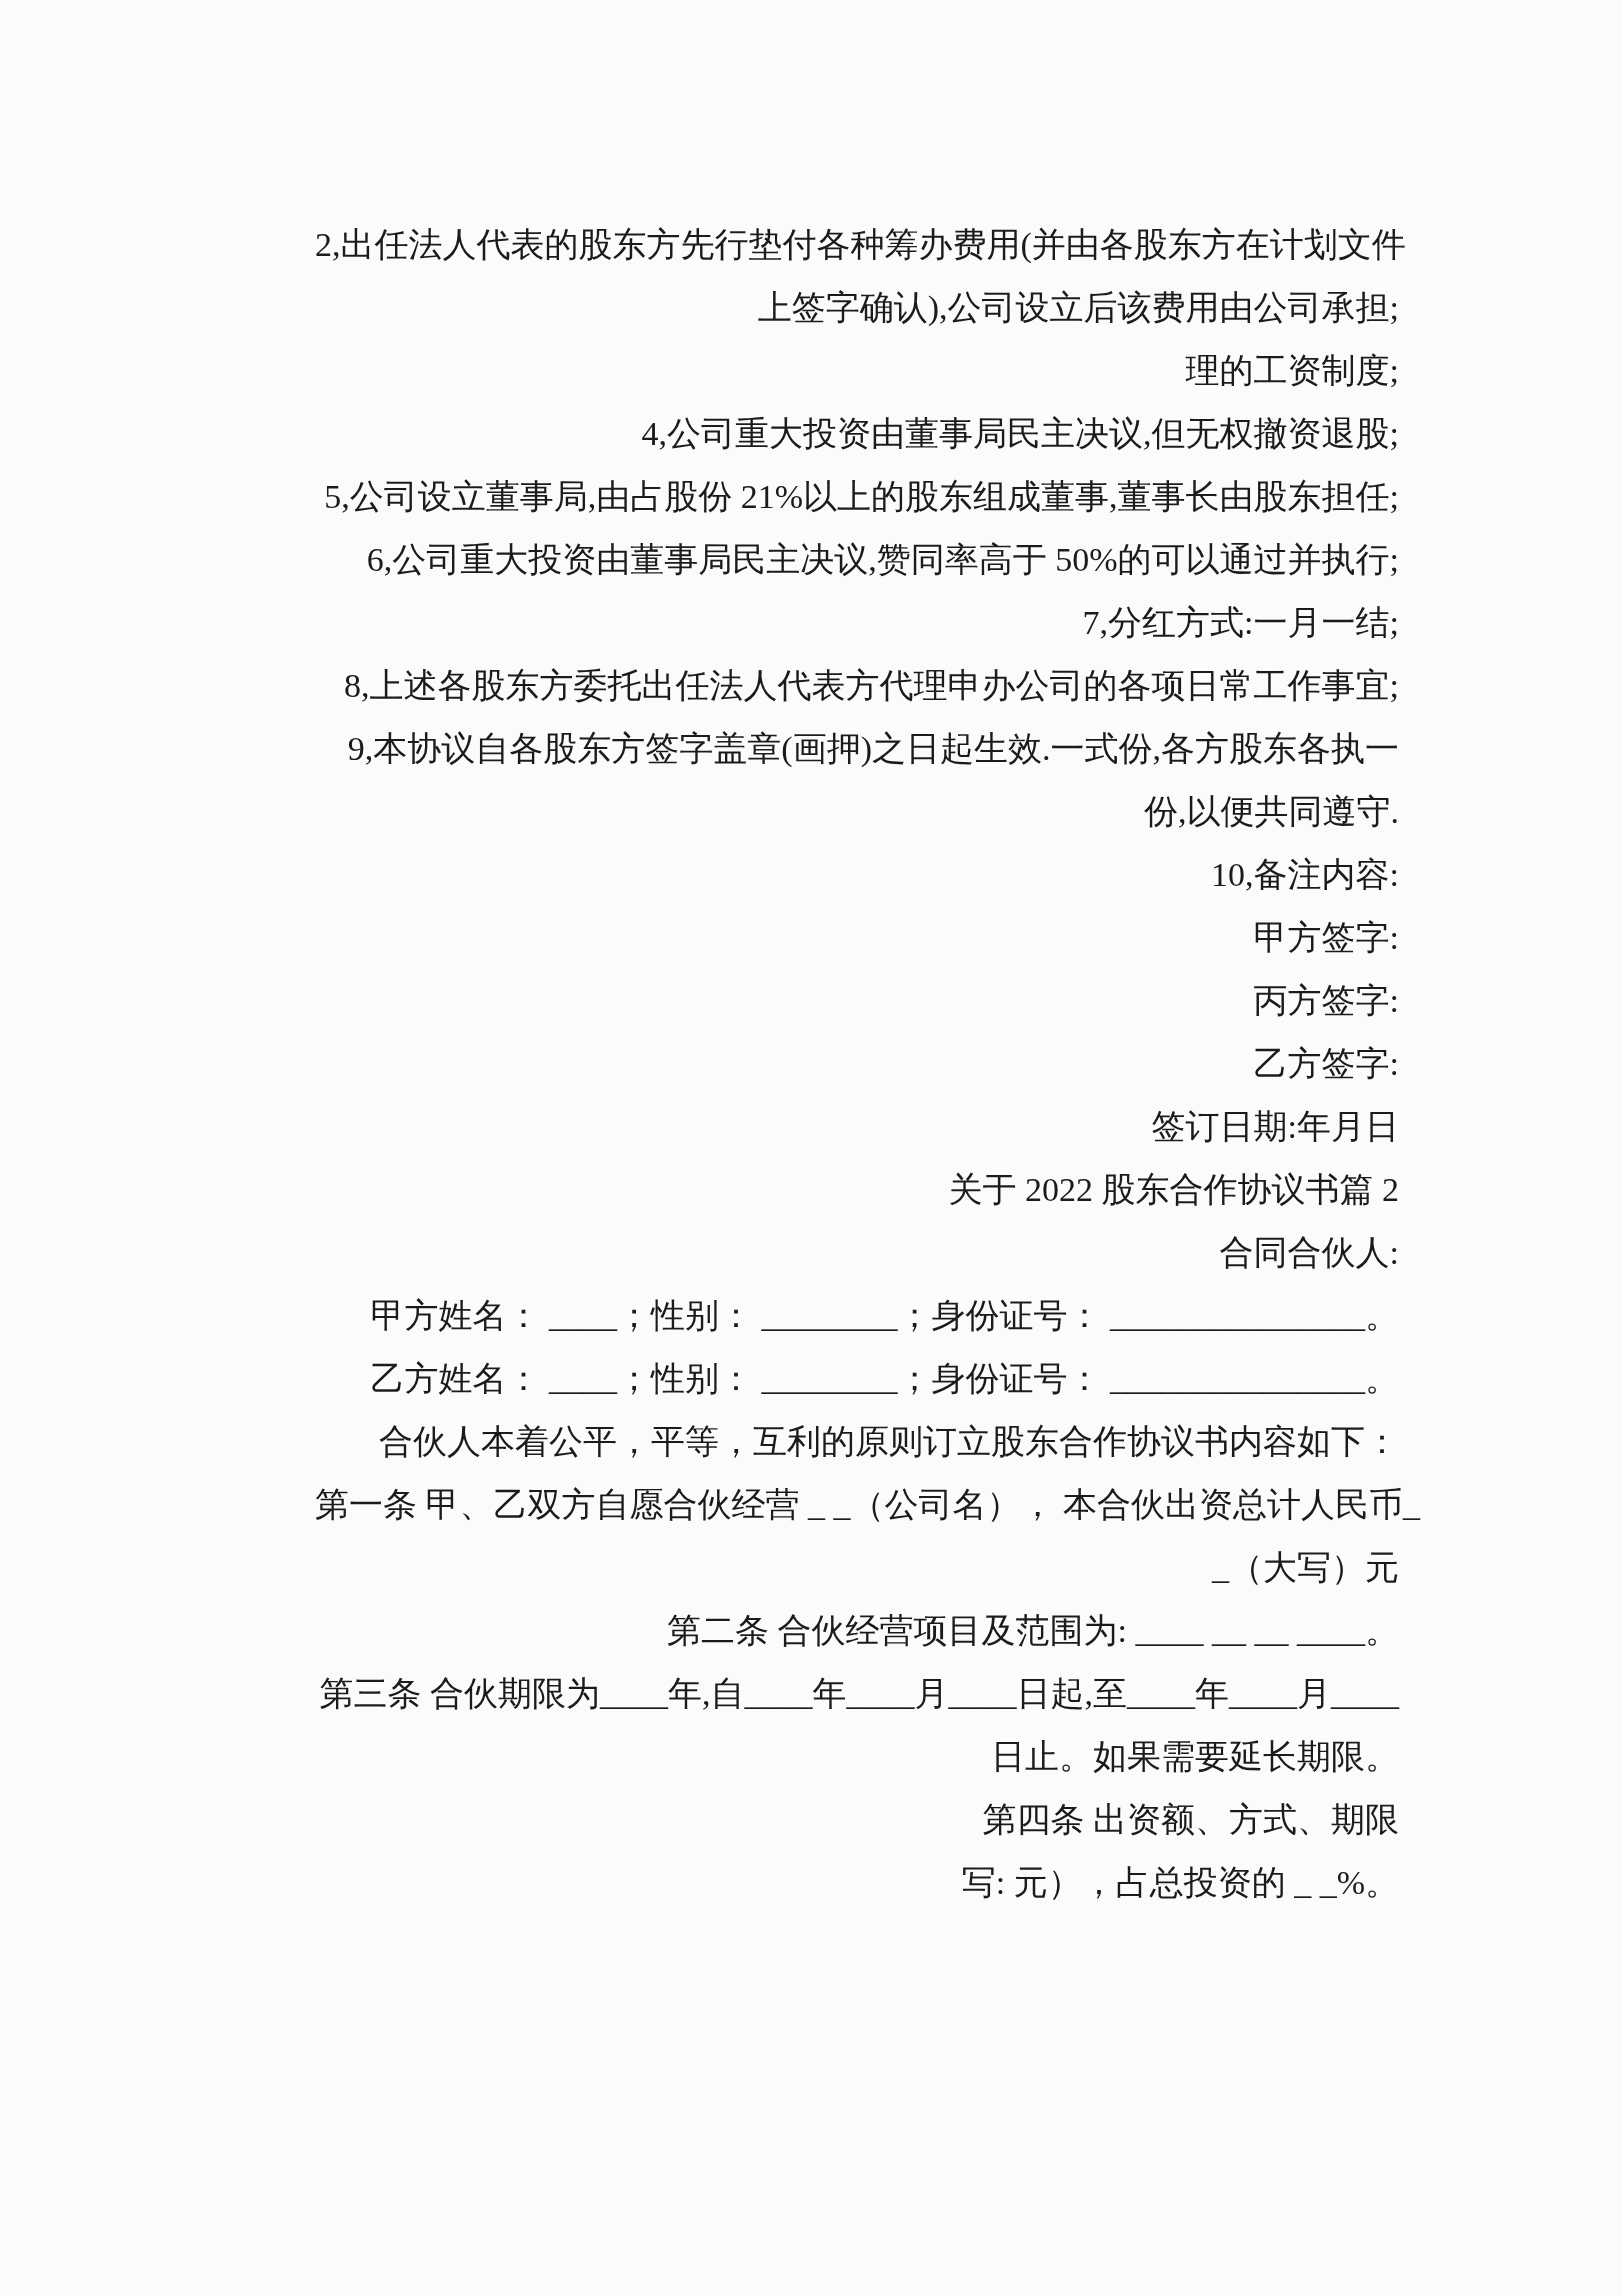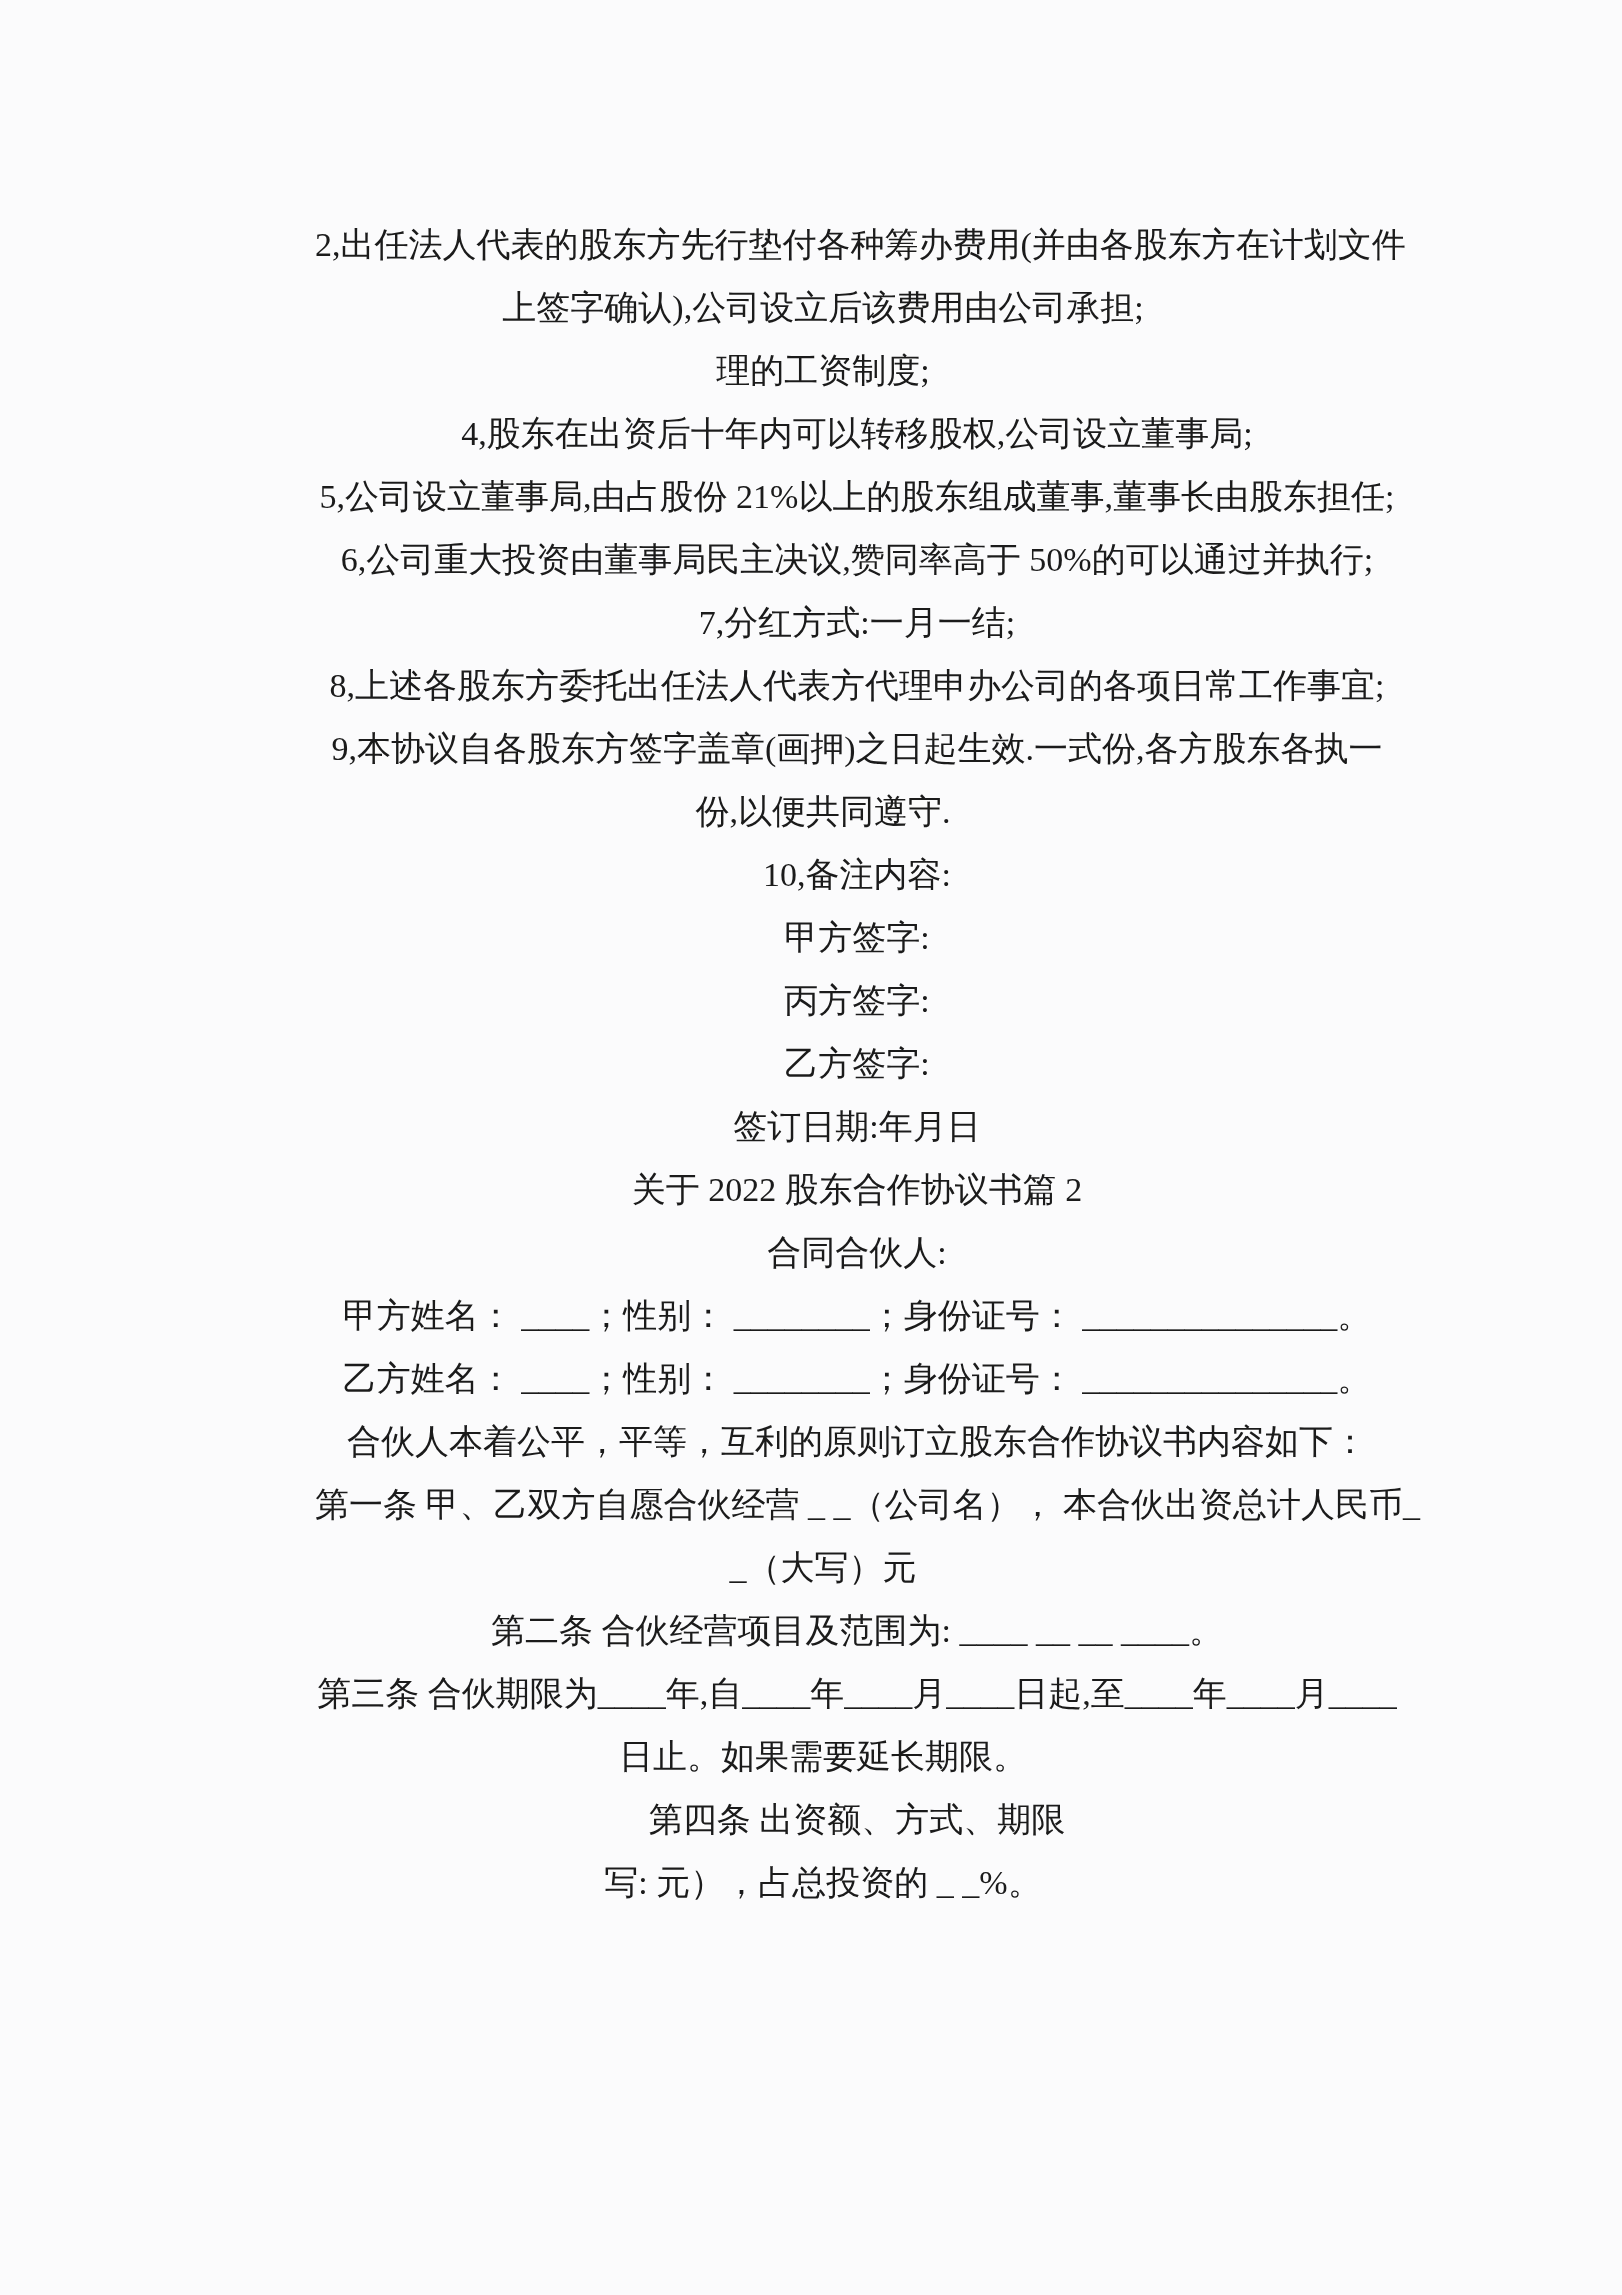--- a/index.html
+++ b/index.html
@@ -24,39 +24,39 @@
   }
   .text-block {
     position: absolute;
     left: 247px;
     top: 213px;
     width: 1152px;
     color: #1b1b1b;
     font-family: "Liberation Serif", "DejaVu Serif", serif;
     font-size: 34px;
     line-height: 63px;
-    text-align: center;
+    text-align: right;
   }
   .line {
     white-space: pre;
     height: 63px;
   }
   .line.indent {
     padding-left: 68px;
   }
 </style>
 </head>
 <body>
 
 <div class="page">
   <div class="text-block">
       <div class="line indent">2,出任法人代表的股东方先行垫付各种筹办费用(并由各股东方在计划文件</div>
       <div class="line">上签字确认),公司设立后该费用由公司承担;</div>
       <div class="line">理的工资制度;</div>
-      <div class="line indent">4,股东在出资后十年内可以转移股权,公司设立董事局;</div>
+      <div class="line indent">4,公司重大投资由董事局民主决议,但无权撤资退股;</div>
       <div class="line indent">5,公司设立董事局,由占股份 21%以上的股东组成董事,董事长由股东担任;</div>
       <div class="line indent">6,公司重大投资由董事局民主决议,赞同率高于 50%的可以通过并执行;</div>
       <div class="line indent">7,分红方式:一月一结;</div>
       <div class="line indent">8,上述各股东方委托出任法人代表方代理申办公司的各项日常工作事宜;</div>
       <div class="line indent">9,本协议自各股东方签字盖章(画押)之日起生效.一式份,各方股东各执一</div>
       <div class="line">份,以便共同遵守.</div>
       <div class="line indent">10,备注内容:</div>
       <div class="line indent">甲方签字:</div>
       <div class="line indent">丙方签字:</div>
       <div class="line indent">乙方签字:</div>

